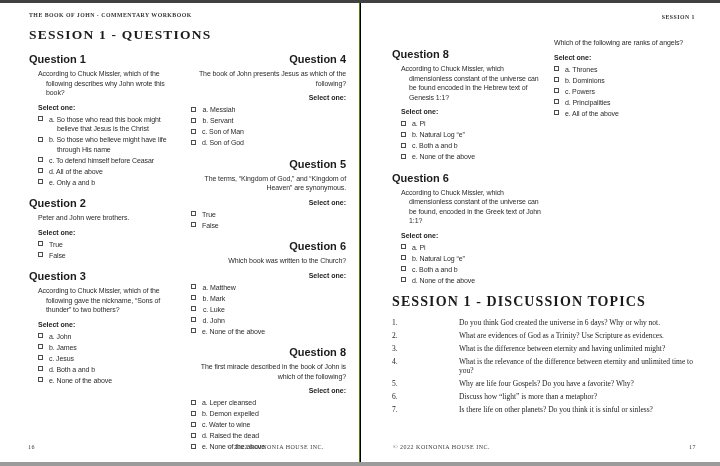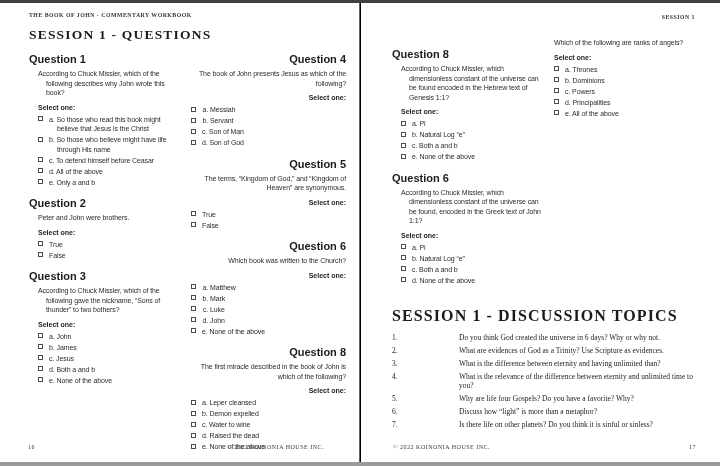--- a/index.html
+++ b/index.html
@@ -32,22 +32,22 @@
   .q-prompt { font-family:"Liberation Sans", sans-serif; font-size:7px; line-height:9.5px;
               letter-spacing:-.1px; color:#2b2b2b; padding-left:17px; text-indent:-8px; }
   .select   { font-family:"Liberation Sans", sans-serif; font-weight:bold; font-size:7px;
               line-height:9px; color:#1c1c1c; margin:5px 0 3px 9px; }
   .opt { display:flex; margin:0 0 1.5px 9px; }
   .cb  { width:5px; height:5px; border:1px solid #4c4c4c; background:#fff; flex:none;
          margin:1.5px 6px 0 0; }
   .opt-label { font-family:"Liberation Sans", sans-serif; font-size:7px; line-height:9.5px;
                letter-spacing:-.1px; color:#2b2b2b; padding-left:8px; text-indent:-8px; }
 
-  .disc-title { font-family:"Liberation Serif", serif; font-size:16px; letter-spacing:1.1px;
-                font-weight:bold; color:#1b1b1b; margin:20px 0 8px; }
+  .disc-title { font-family:"Liberation Serif", serif; font-size:14px; letter-spacing:1.1px;
+                font-weight:bold; color:#1b1b1b; margin:7px 0 8px; }
   .disc-item { display:flex; margin-bottom:3.5px; }
   .disc-num  { font-family:"Liberation Serif", serif; font-size:7.5px; line-height:9.5px;
                color:#222; width:27px; flex:none; }
   .disc-text { font-family:"Liberation Serif", serif; font-size:7.5px; line-height:9.5px;
                color:#222; flex:1;margin-left:40px; }
 
   .footer span { font-family:"Liberation Serif", serif; font-size:6px; letter-spacing:.5px;
                  color:#3a3a3a; position:absolute; bottom:12px; }
   .pagenum { font-size:6.5px; }
   .left-num { left:28px; }
@@ -304,21 +304,21 @@
             <div class="disc-item">
               <span class="disc-num">1.</span>
               <span class="disc-text">Do you think God created the universe in 6 days? Why or why not.</span>
             </div>
             <div class="disc-item">
               <span class="disc-num">2.</span>
               <span class="disc-text">What are evidences of God as a Trinity? Use Scripture as evidences.</span>
             </div>
             <div class="disc-item">
               <span class="disc-num">3.</span>
-              <span class="disc-text">What is the difference between eternity and having unlimited than?</span>
+              <span class="disc-text">What is the difference between eternity and having unlimited might?</span>
             </div>
             <div class="disc-item">
               <span class="disc-num">4.</span>
               <span class="disc-text">What is the relevance of the difference between eternity and unlimited time to you?</span>
             </div>
             <div class="disc-item">
               <span class="disc-num">5.</span>
               <span class="disc-text">Why are life four Gospels? Do you have a favorite? Why?</span>
             </div>
             <div class="disc-item">

